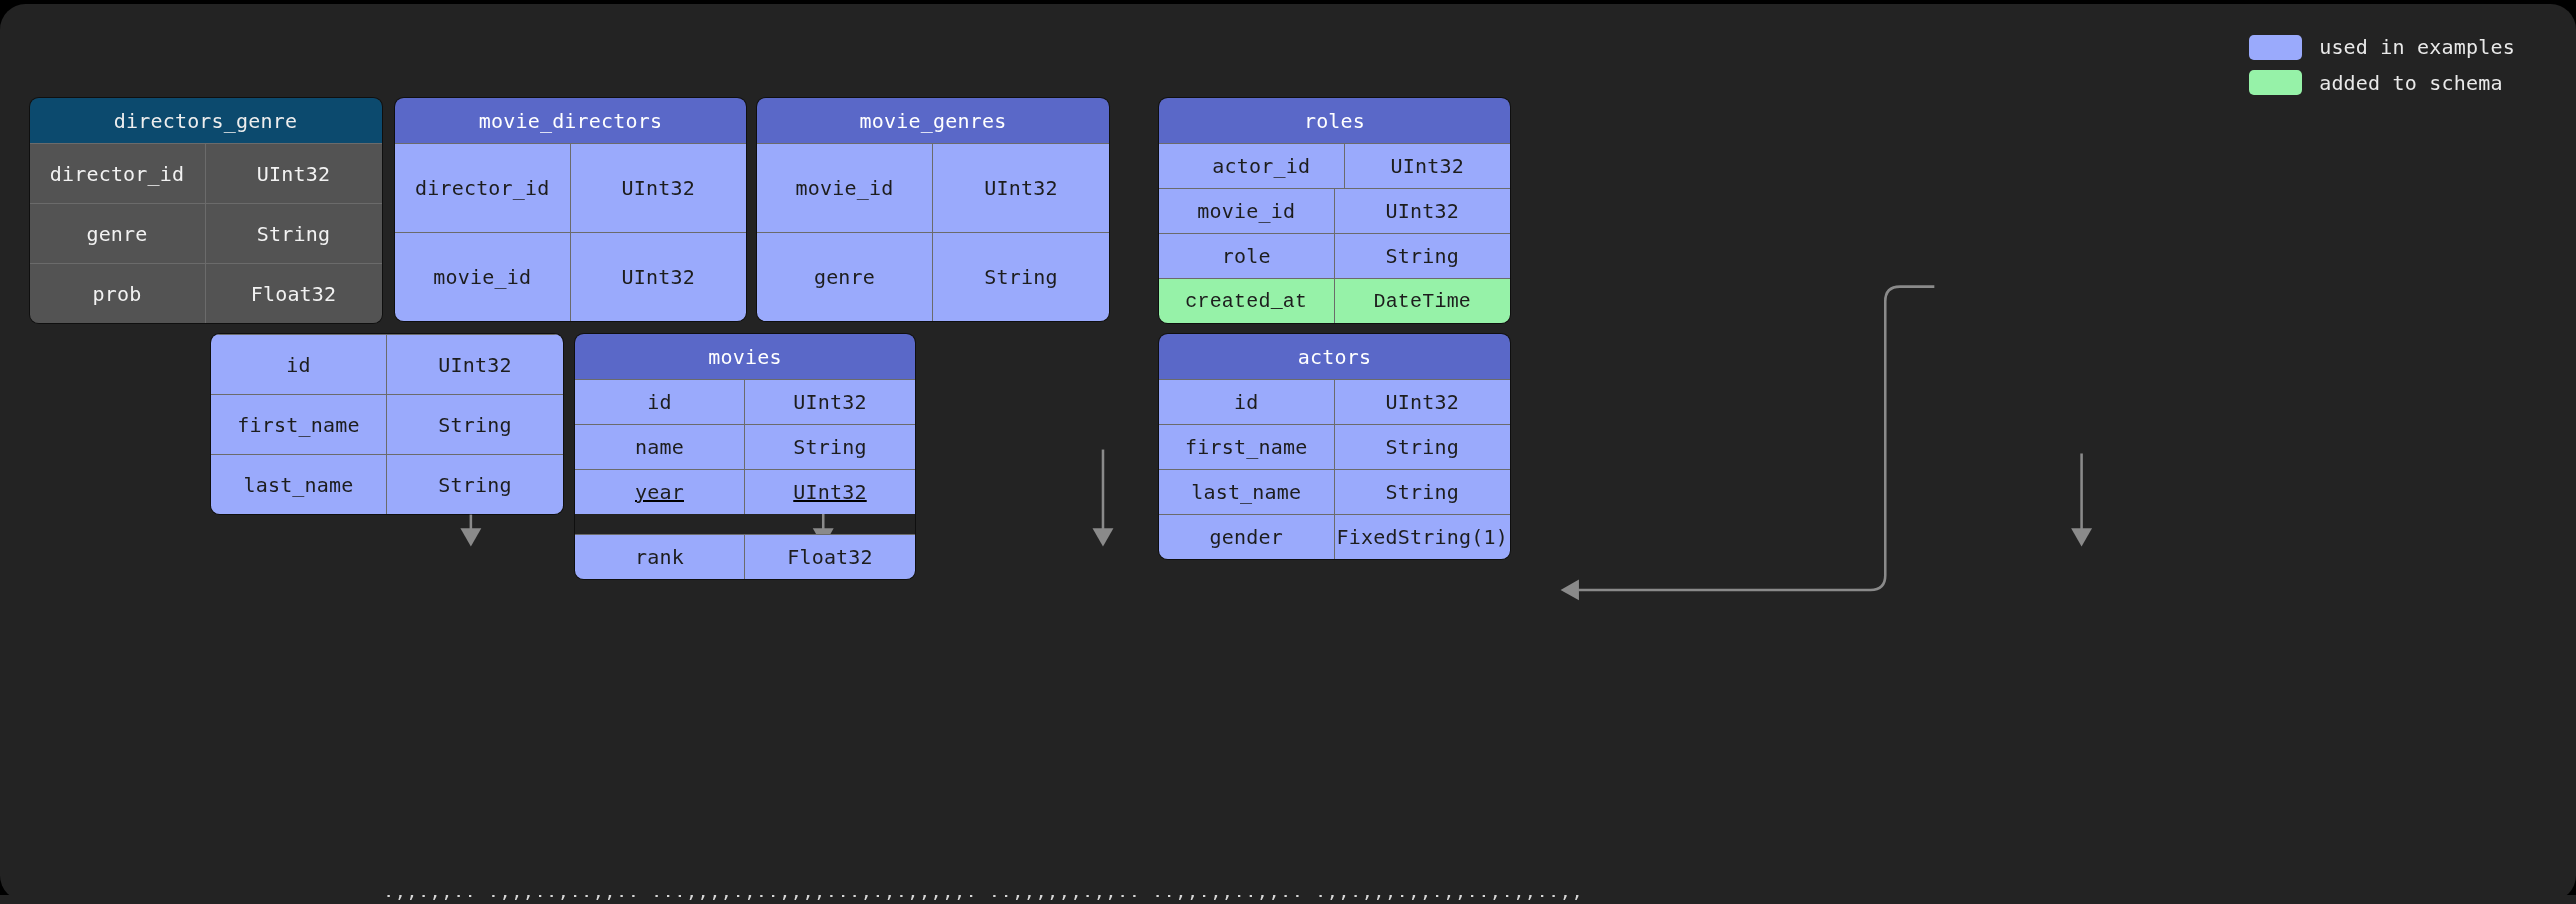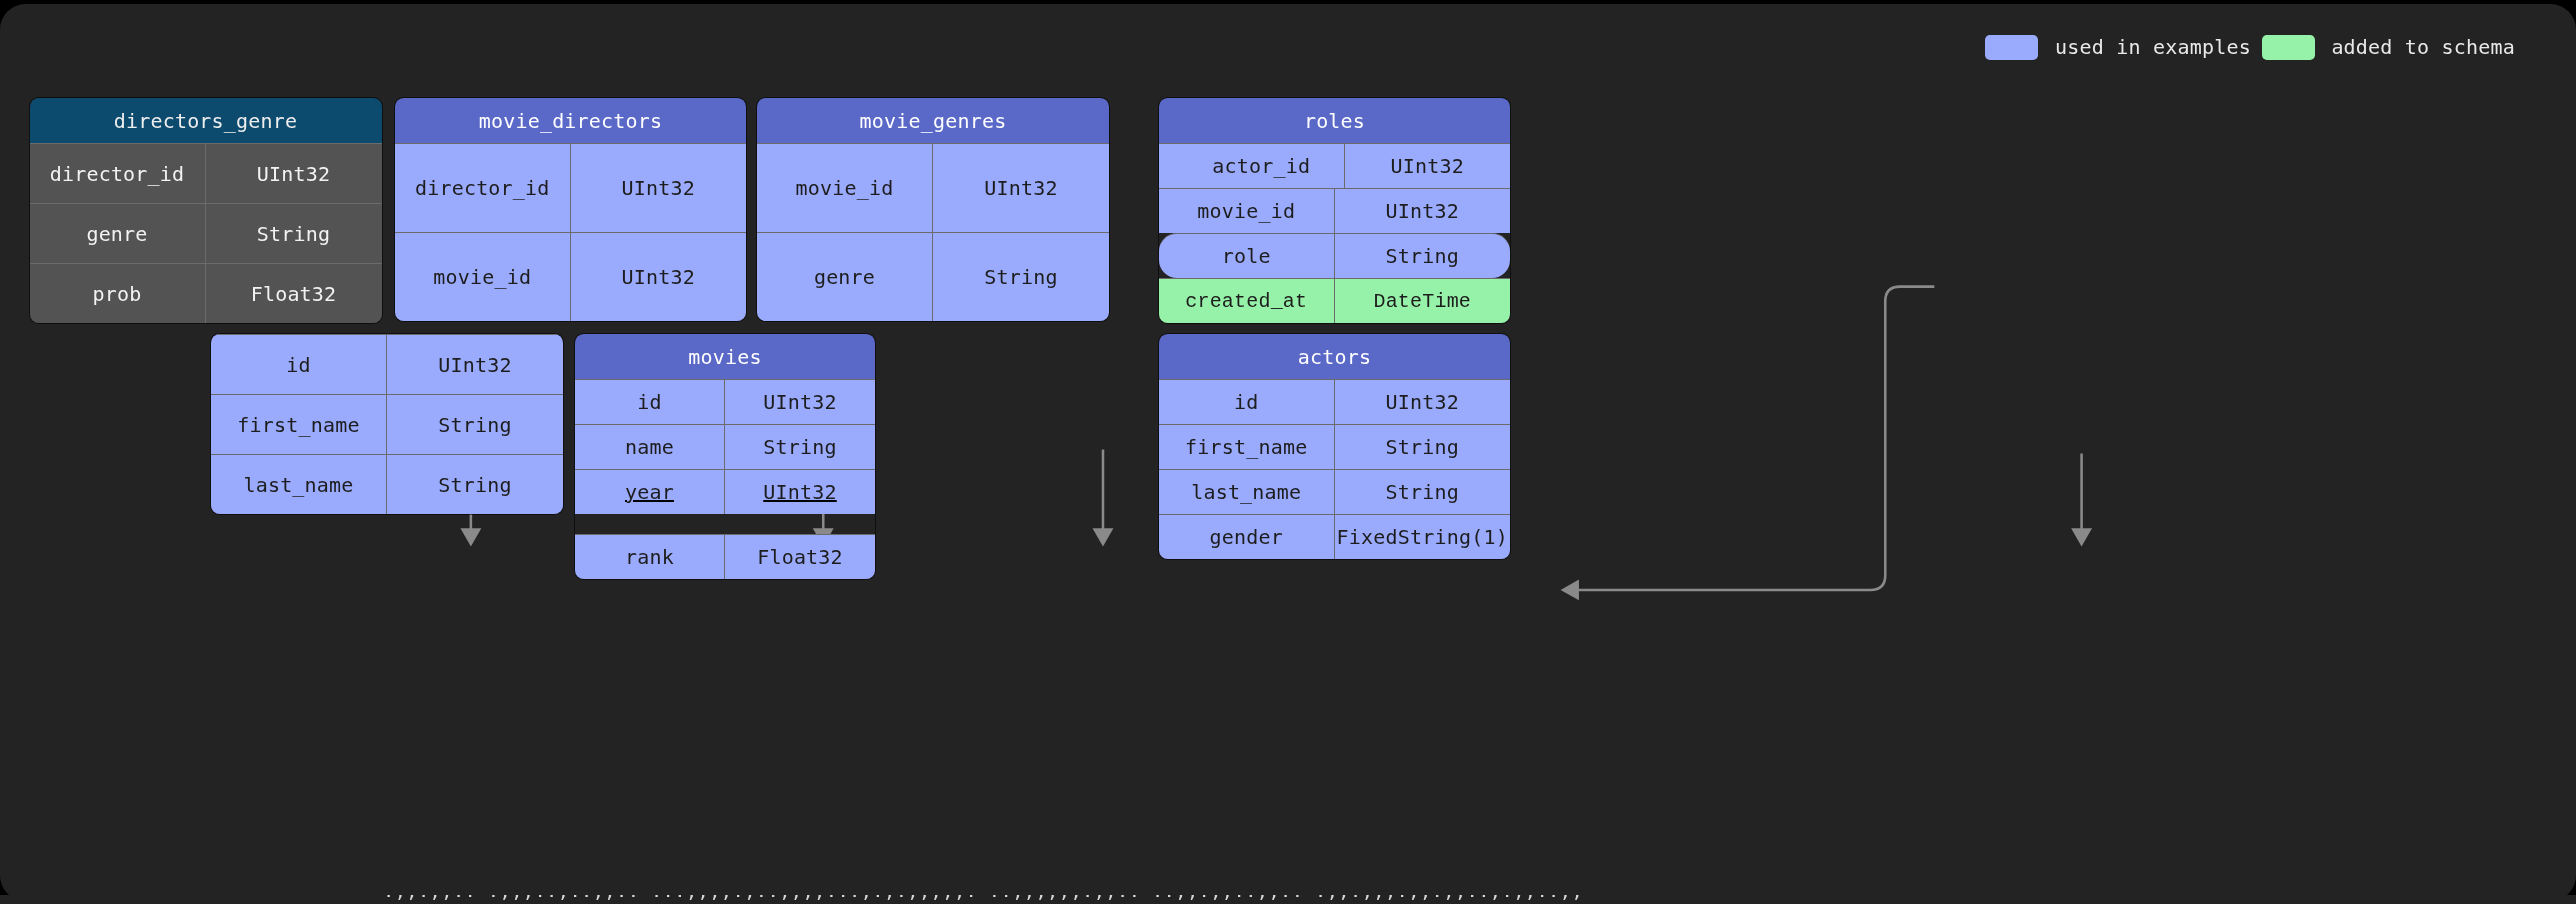--- a/index.html
+++ b/index.html
@@ -23,21 +23,21 @@
     height: 897px;
     background: #232323;
     border-radius: 25.5px;
   }
   
   #legend {
     position: absolute;
     right: 61px;
     top: 35px;
     display: flex;
-    flex-direction: row;
+    flex-direction: column;
     gap: 10.8px;
     z-index: 8;
   }
   .legend-row {
     display: flex;
     align-items: center;
     gap: 16.7px;
     justify-content: flex-start;
   }
   .legend-swatch {
@@ -208,21 +208,21 @@
       <div class="tbl theme-blue" style="left: 1159px; top: 98px; width: 351px;">
         <div class="tbl-head">roles</div>
         <div class="tbl-row" style="height: 44px; padding-left: 20px;">
           <div class="tbl-cell col-name">actor_id</div>
           <div class="tbl-cell col-type">UInt32</div>
         </div>
         <div class="tbl-row" style="height: 44px;">
           <div class="tbl-cell col-name">movie_id</div>
           <div class="tbl-cell col-type">UInt32</div>
         </div>
-        <div class="tbl-row" style="height: 44px; border-radius: 18px;">
+        <div class="tbl-row" style="height: 44px;">
           <div class="tbl-cell col-name">role</div>
           <div class="tbl-cell col-type">String</div>
         </div>
         <div class="tbl-row is-added" style="height: 44px;">
           <div class="tbl-cell col-name">created_at</div>
           <div class="tbl-cell col-type">DateTime</div>
         </div>
       </div>
       <div class="tbl theme-blue" style="left: 211px; top: 334px; width: 352px;">
         <div class="tbl-row" style="height: 59px;">
@@ -231,21 +231,21 @@
         </div>
         <div class="tbl-row" style="height: 59px;">
           <div class="tbl-cell col-name">first_name</div>
           <div class="tbl-cell col-type">String</div>
         </div>
         <div class="tbl-row" style="height: 59px;">
           <div class="tbl-cell col-name">last_name</div>
           <div class="tbl-cell col-type">String</div>
         </div>
       </div>
-      <div class="tbl theme-blue" style="left: 575px; top: 334px; width: 300px;">
+      <div class="tbl theme-blue" style="left: 575px; top: 334px; width: 340px;">
         <div class="tbl-head">movies</div>
         <div class="tbl-row" style="height: 44px;">
           <div class="tbl-cell col-name">id</div>
           <div class="tbl-cell col-type">UInt32</div>
         </div>
         <div class="tbl-row" style="height: 44px;">
           <div class="tbl-cell col-name">name</div>
           <div class="tbl-cell col-type">String</div>
         </div>
         <div class="tbl-row" style="height: 44px; text-decoration: underline;">

